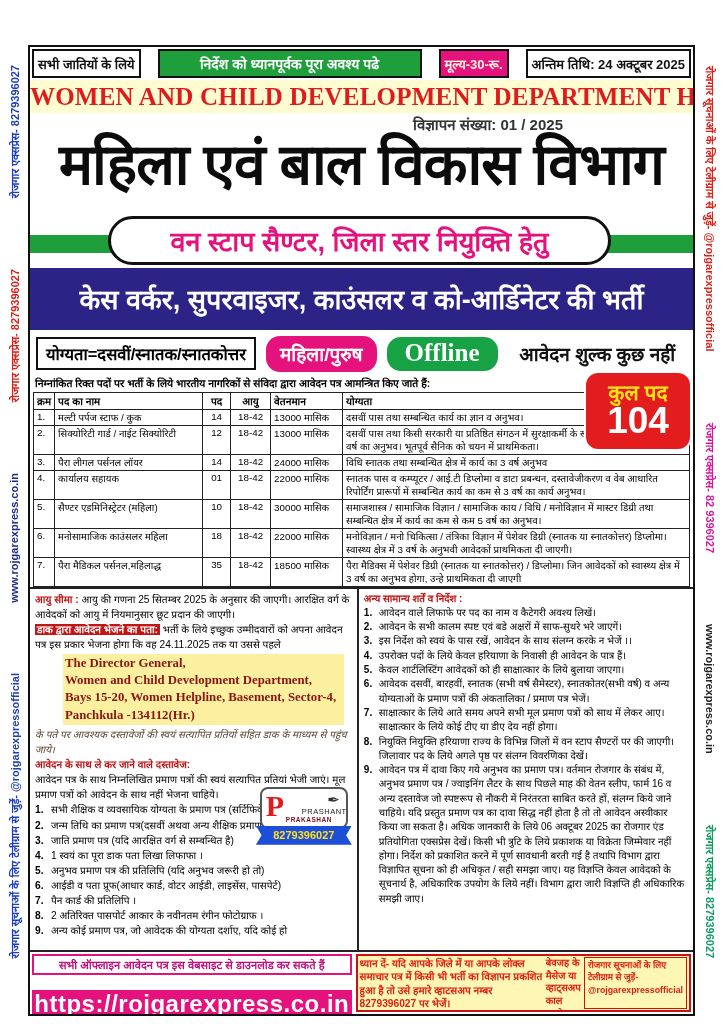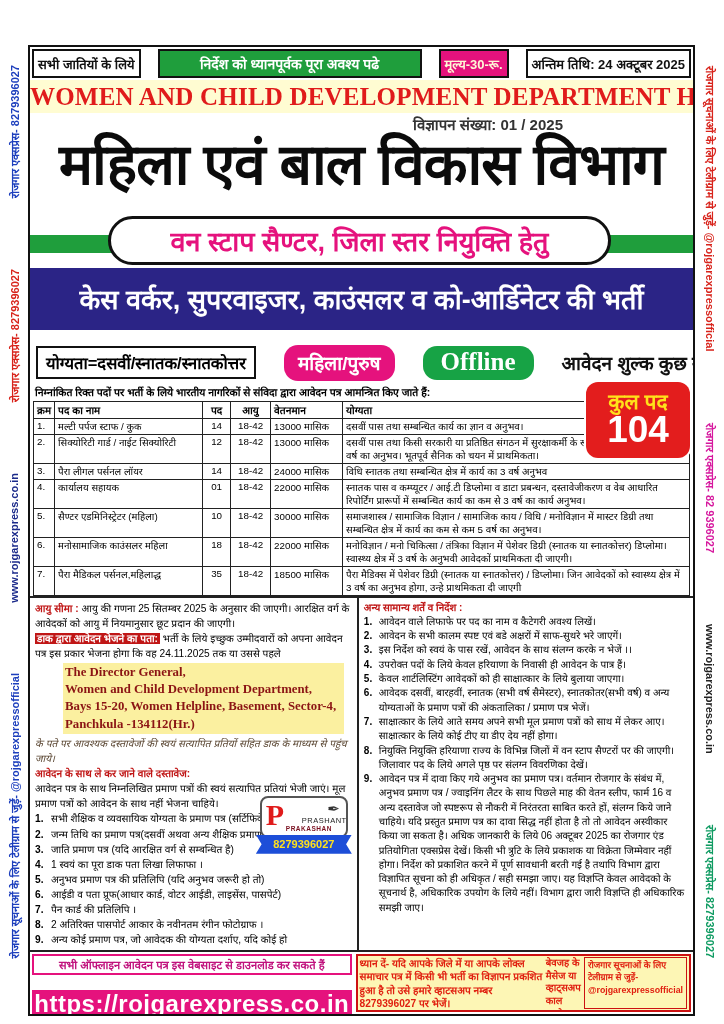--- a/index.html
+++ b/index.html
@@ -36,21 +36,21 @@
 
   .pill-row { position:relative; height:52px; margin-top:20px; }
   .green-stripe { position:absolute; left:0; right:0; top:19px; height:18px; background:#1f9e3c; }
   .pill { position:absolute; left:78px; right:82px; top:0; bottom:3px; background:#fff; border:3px solid #111;
           border-radius:26px; display:flex; align-items:center; justify-content:center;
           color:#e5127d; font-size:27px; font-weight:bold; white-space:nowrap; }
 
   .navy-band { background:#2b2486; color:#fff; font-size:27px; font-weight:bold; text-align:center;
                padding:12px 10px 13px; white-space:nowrap; }
 
-  .elig-row { display:flex; align-items:center; gap:28px; padding:15px 6px 3px; }
+  .elig-row { display:flex; align-items:center; gap:10px; padding:6px 6px 3px; }
   .qual-box { border:2px solid #111; font-weight:bold; font-size:16.5px; padding:3px 8px; white-space:nowrap; }
   .pink-pill { background:#e5127d; color:#fff; border-radius:14px; font-size:19px; font-weight:bold;
                padding:5px 14px; white-space:nowrap; }
   .green-pill { background:#17a345; color:#fff; border-radius:14px; font-size:25px; font-weight:bold;
                 padding:2px 18px 4px; font-family:"Liberation Serif", serif; }
   .fee-text { font-size:19px; font-weight:bold; color:#111; flex:1; text-align:center; white-space:nowrap; }
 
   .posts-section { position:relative; padding:0 3px; }
   .intro-line { font-size:10.5px; font-weight:bold; margin:1px 110px 2px 2px; }
   .total-box { position:absolute; right:3px; top:-2px; width:104px; height:76px; background:#e31d1d;

